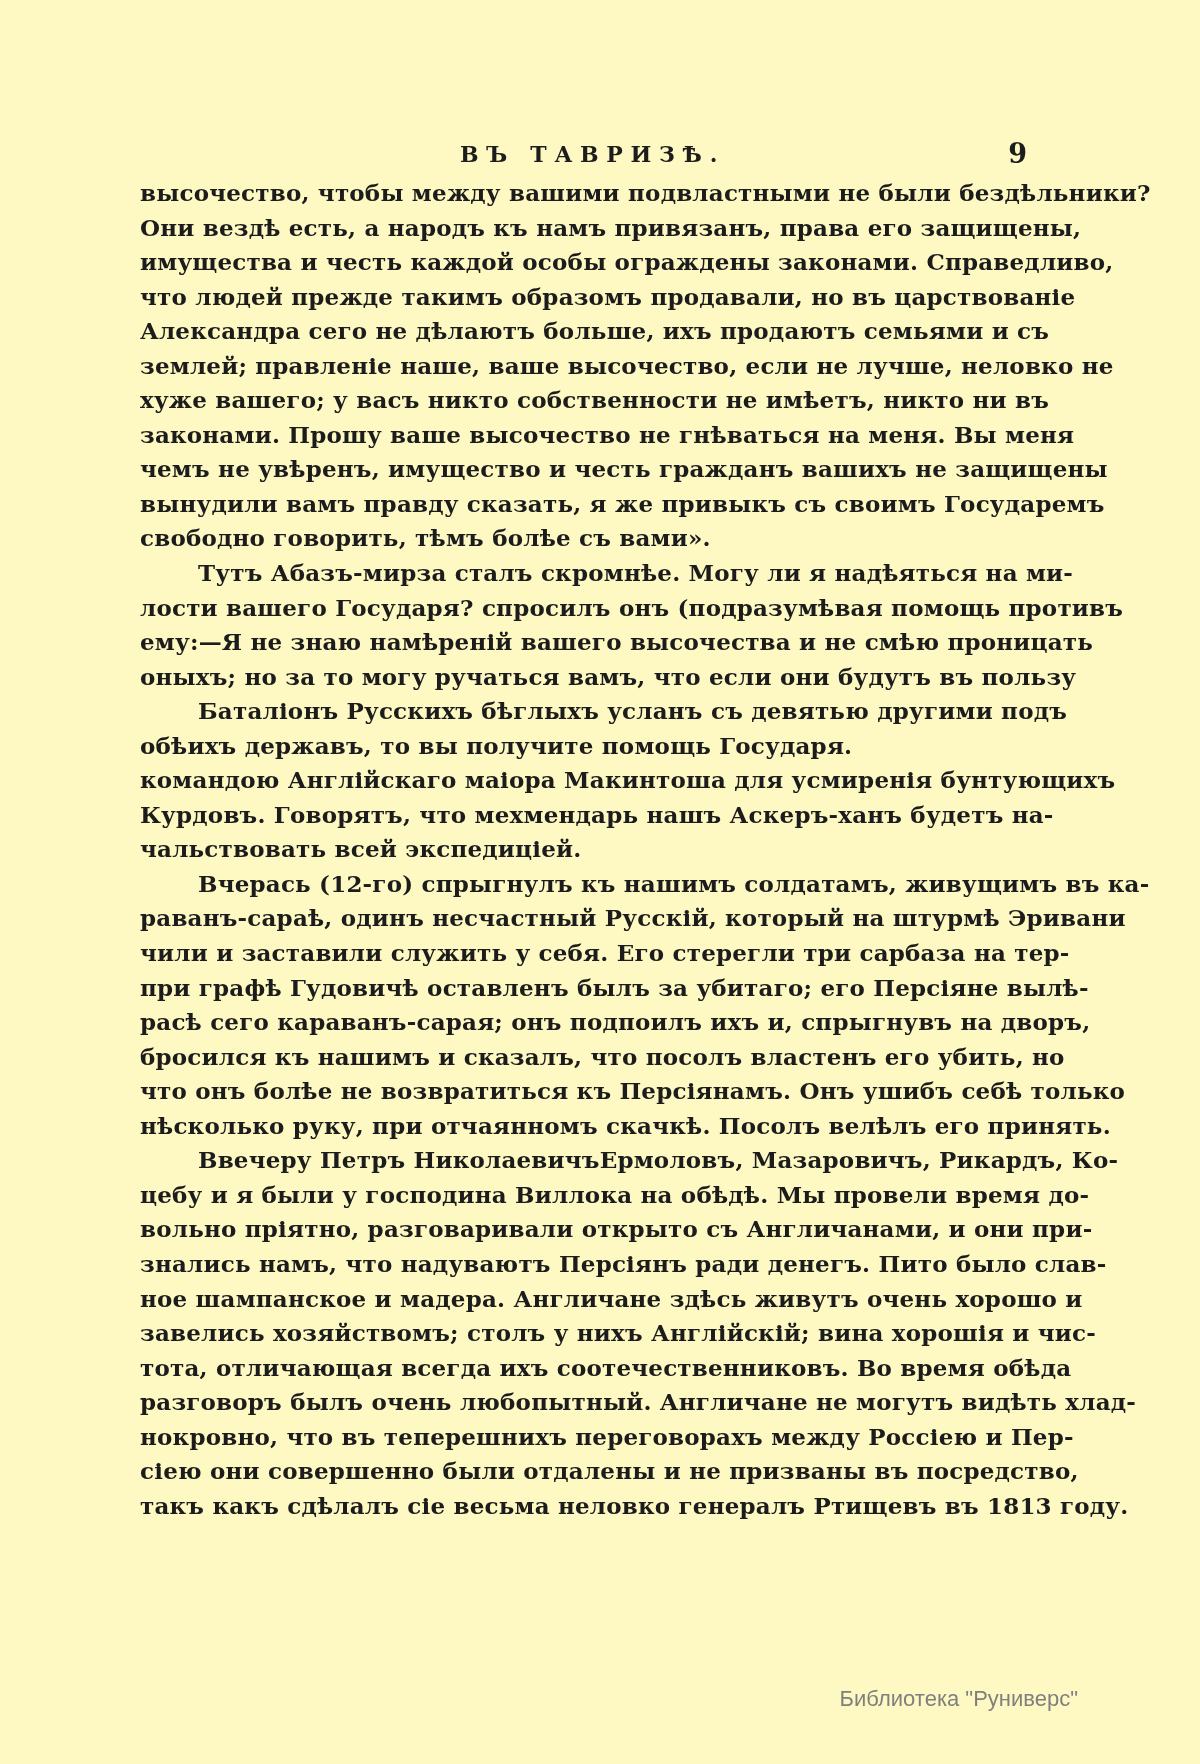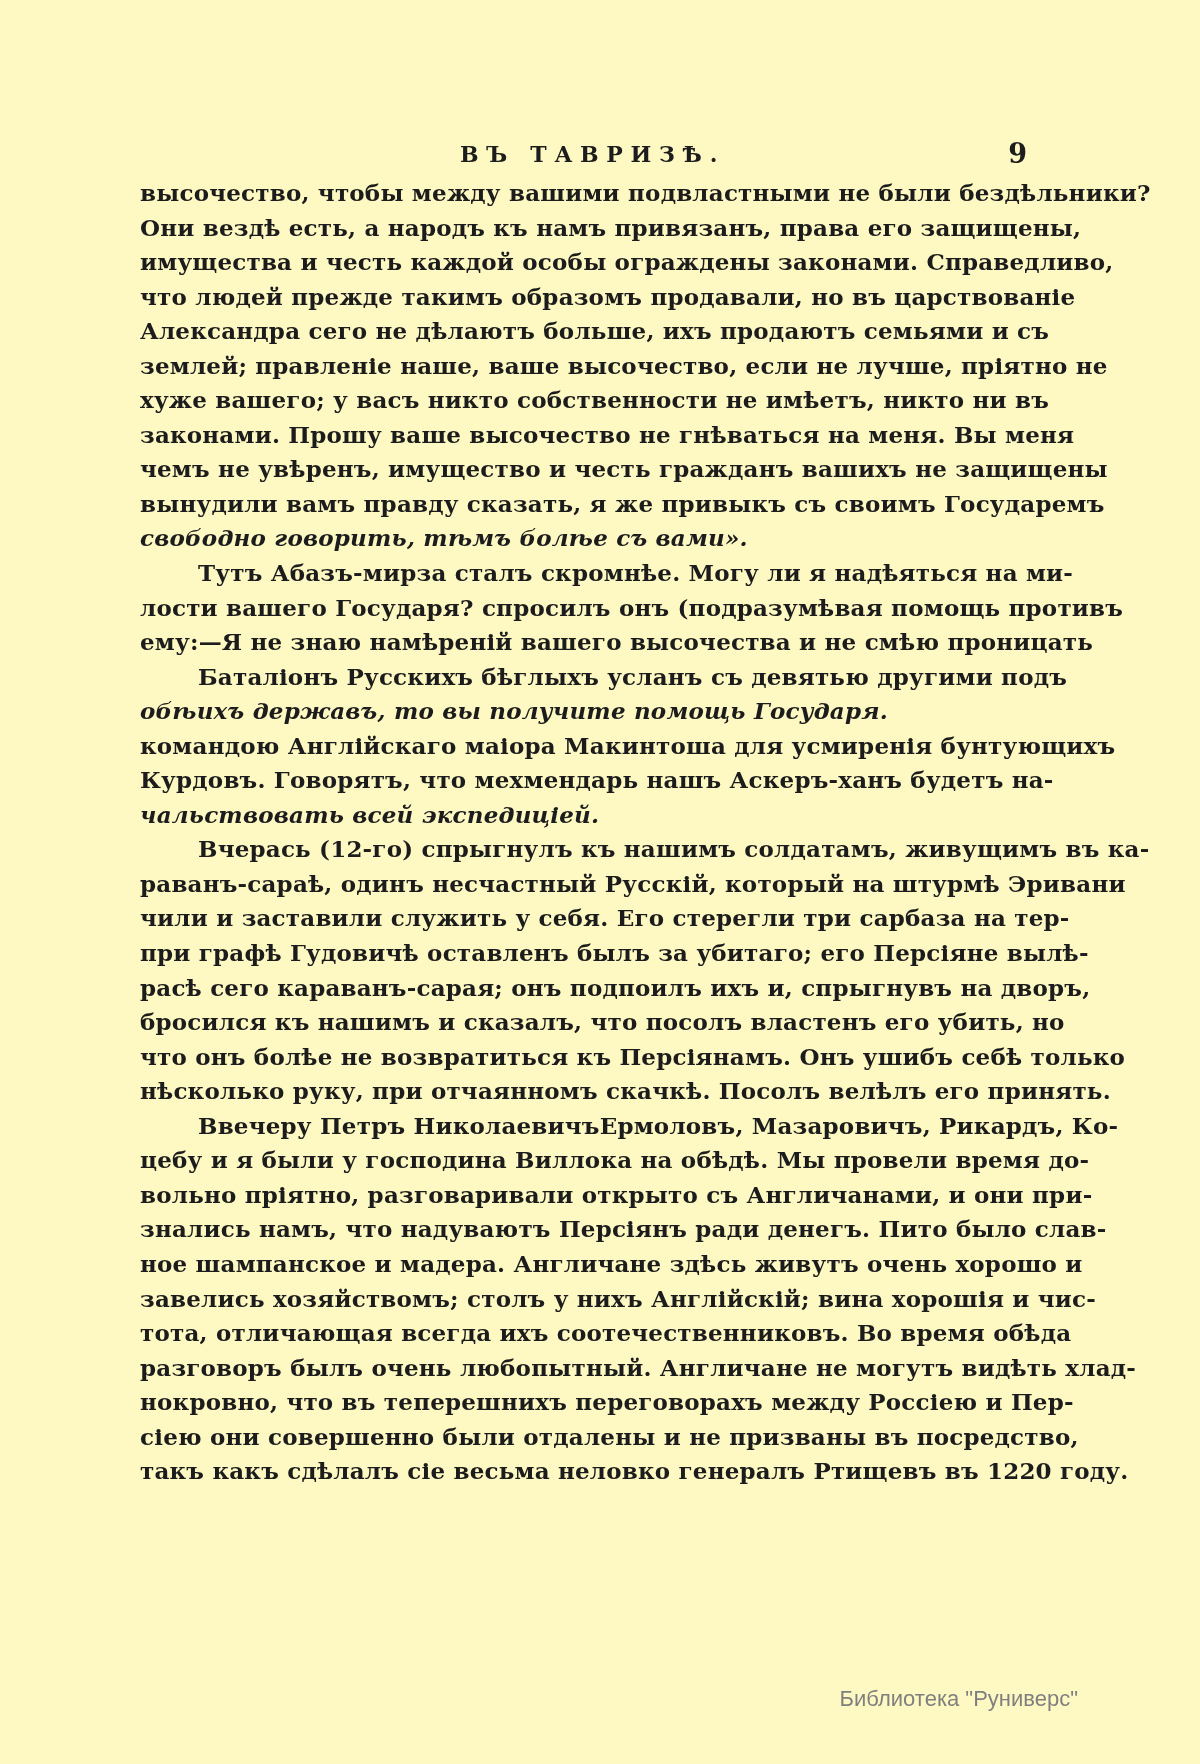--- a/index.html
+++ b/index.html
@@ -56,21 +56,20 @@
   .line {
     height: 34.55px;
     line-height: 34.55px;
     white-space: nowrap;
     text-align: justify;
     text-align-last: justify;
   }
   .line.no-just {
     text-align: left;
     text-align-last: left;
-    font-style: italic;
   }
   .line.indent {
     text-indent: 58px;
   }
   .watermark {
     position: absolute;
     right: 122px;
     top: 1686px;
     font-family: "Liberation Sans", "DejaVu Sans", sans-serif;
     font-size: 22px;
@@ -86,29 +85,30 @@
     <div class="head-title">ВЪ ТАВРИЗѢ.</div>
     <div class="head-page-number">9</div>
   </div>
 
   <div class="text-block" id="text-block">
       <div class="line">высочество, чтобы между вашими подвластными не были бездѣльники?</div>
       <div class="line">Они вездѣ есть, а народъ къ намъ привязанъ, права его защищены,</div>
       <div class="line">имущества и честь каждой особы ограждены законами. Справедливо,</div>
       <div class="line">что людей прежде такимъ образомъ продавали, но въ царствованіе</div>
       <div class="line">Александра сего не дѣлаютъ больше, ихъ продаютъ семьями и съ</div>
-      <div class="line">землей; правленіе наше, ваше высочество, если не лучше, пріятно не</div>
+      <div class="line">землей; правленіе наше, ваше высочество, если не лучше, неловко не</div>
       <div class="line">хуже вашего; у васъ никто собственности не имѣетъ, никто ни въ</div>
       <div class="line">законами. Прошу ваше высочество не гнѣваться на меня. Вы меня</div>
       <div class="line">чемъ не увѣренъ, имущество и честь гражданъ вашихъ не защищены</div>
       <div class="line">вынудили вамъ правду сказать, я же привыкъ съ своимъ Государемъ</div>
       <div class="line no-just">свободно говорить, тѣмъ болѣе съ вами».</div>
       <div class="line indent">Тутъ Абазъ-мирза сталъ скромнѣе. Могу ли я надѣяться на ми-</div>
       <div class="line">лости вашего Государя? спросилъ онъ (подразумѣвая помощь противъ</div>
       <div class="line">ему:—Я не знаю намѣреній вашего высочества и не смѣю проницать</div>
+      <div class="line">оныхъ; но за то могу ручаться вамъ, что если они будутъ въ пользу</div>
       <div class="line indent">Баталіонъ Русскихъ бѣглыхъ усланъ съ девятью другими подъ</div>
       <div class="line no-just">обѣихъ державъ, то вы получите помощь Государя.</div>
       <div class="line">командою Англійскаго маіора Макинтоша для усмиренія бунтующихъ</div>
       <div class="line">Курдовъ. Говорятъ, что мехмендарь нашъ Аскеръ-ханъ будетъ на-</div>
       <div class="line no-just">чальствовать всей экспедиціей.</div>
       <div class="line indent">Вчерась (12-го) спрыгнулъ къ нашимъ солдатамъ, живущимъ въ ка-</div>
       <div class="line">раванъ-сараѣ, одинъ несчастный Русскій, который на штурмѣ Эривани</div>
       <div class="line">чили и заставили служить у себя. Его стерегли три сарбаза на тер-</div>
       <div class="line">при графѣ Гудовичѣ оставленъ былъ за убитаго; его Персіяне вылѣ-</div>
       <div class="line">расѣ сего караванъ-сарая; онъ подпоилъ ихъ и, спрыгнувъ на дворъ,</div>
@@ -118,18 +118,18 @@
       <div class="line indent">Ввечеру Петръ НиколаевичъЕрмоловъ, Мазаровичъ, Рикардъ, Ко-</div>
       <div class="line">цебу и я были у господина Виллока на обѣдѣ. Мы провели время до-</div>
       <div class="line">вольно пріятно, разговаривали открыто съ Англичанами, и они при-</div>
       <div class="line">знались намъ, что надуваютъ Персіянъ ради денегъ. Пито было слав-</div>
       <div class="line">ное шампанское и мадера. Англичане здѣсь живутъ очень хорошо и</div>
       <div class="line">завелись хозяйствомъ; столъ у нихъ Англійскій; вина хорошія и чис-</div>
       <div class="line">тота, отличающая всегда ихъ соотечественниковъ. Во время обѣда</div>
       <div class="line">разговоръ былъ очень любопытный. Англичане не могутъ видѣть хлад-</div>
       <div class="line">нокровно, что въ теперешнихъ переговорахъ между Россіею и Пер-</div>
       <div class="line">сіею они совершенно были отдалены и не призваны въ посредство,</div>
-      <div class="line">такъ какъ сдѣлалъ сіе весьма неловко генералъ Ртищевъ въ 1220 году.</div>
+      <div class="line">такъ какъ сдѣлалъ сіе весьма неловко генералъ Ртищевъ въ 1813 году.</div>
     </div>
 
   <div class="watermark">Библиотека "Руниверс"</div>
 
 </div>
 
 </body></html>

